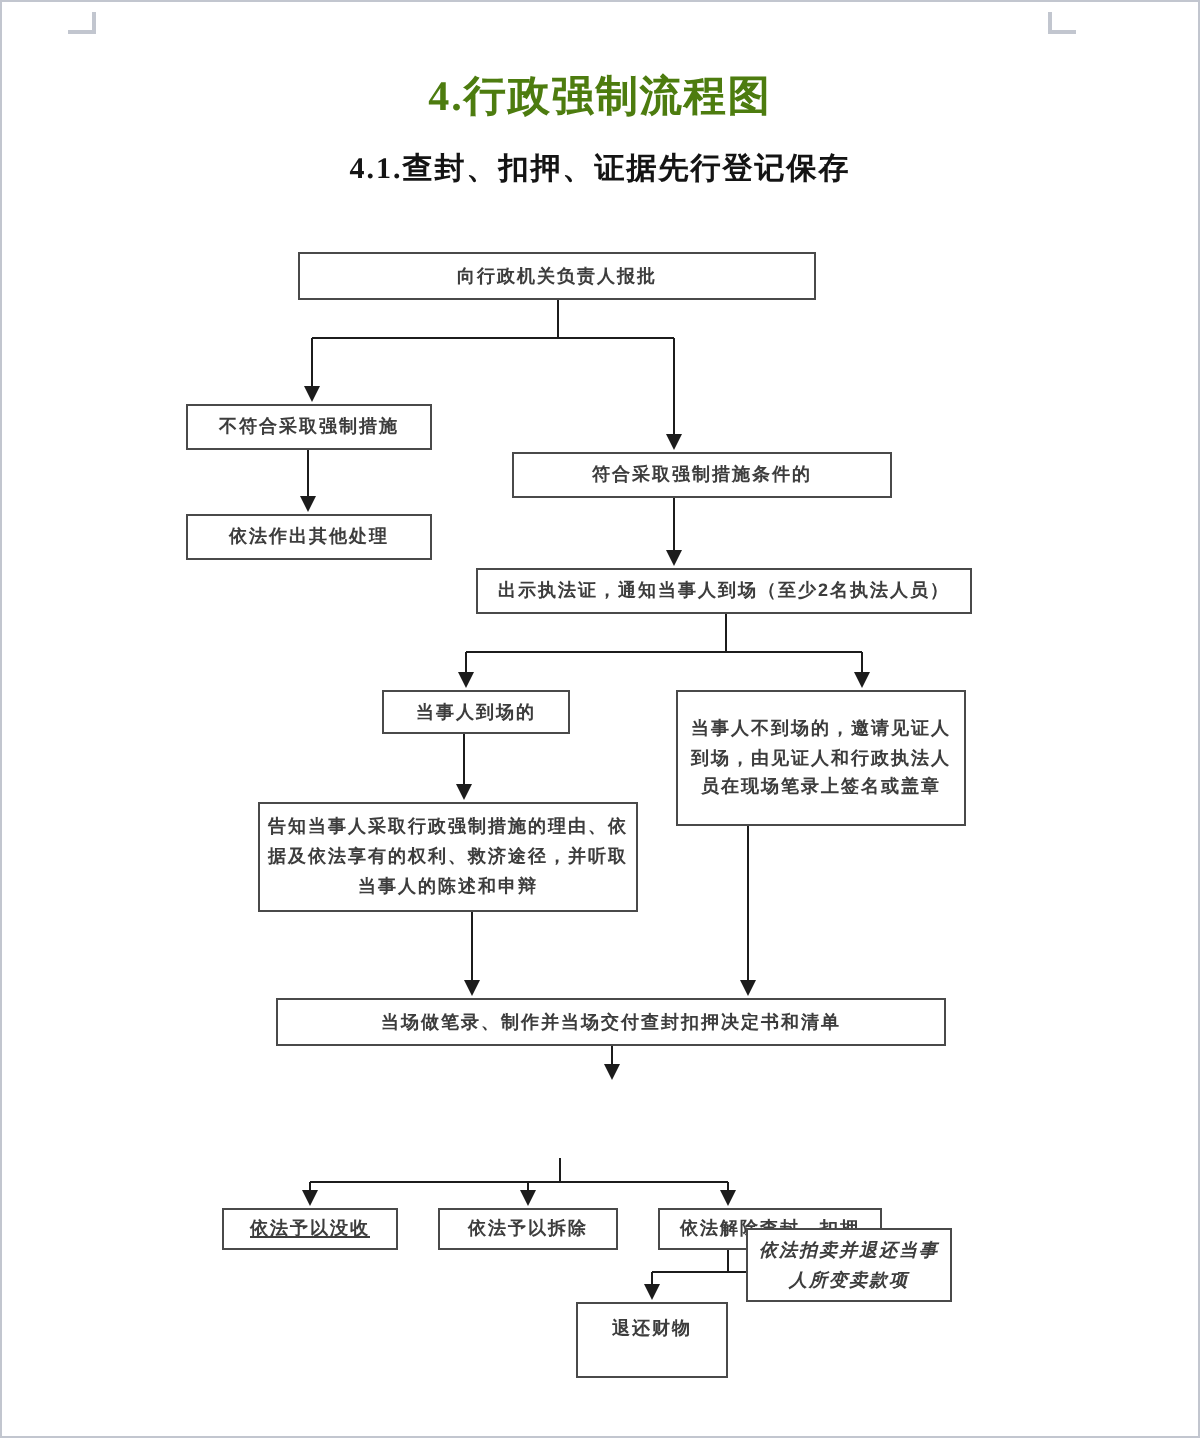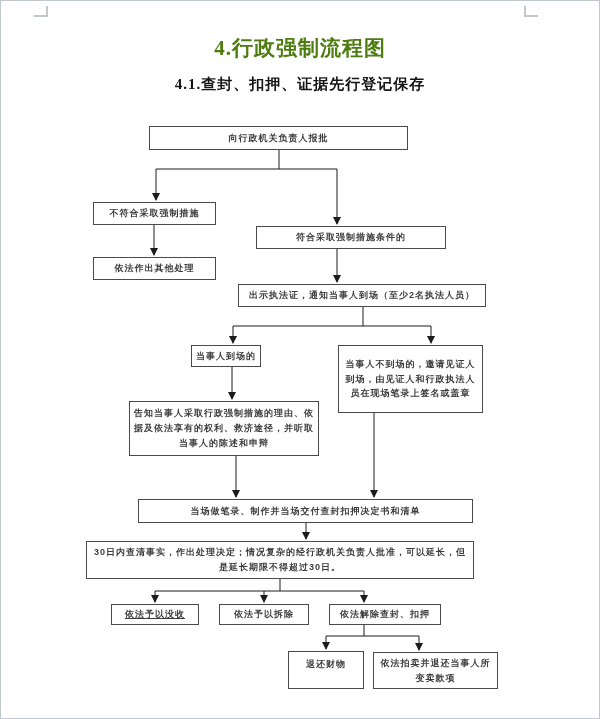--- a/index.html
+++ b/index.html
@@ -26,30 +26,30 @@
     display:flex;align-items:center;justify-content:center;
     text-align:center;font-size:9px;font-weight:bold;color:var(--text,#3d3d3d);
     letter-spacing:1px;line-height:1.65;padding:1px 4px;
   }
   
   .nA{left:148px;top:125px;width:259px;height:24px;}
   .nB{left:92px; top:201px;width:123px;height:23px;}
   .nC{left:92px; top:256px;width:123px;height:23px;}
   .nD{left:255px;top:225px;width:190px;height:23px;}
   .nE{left:237px;top:283px;width:248px;height:23px;}
-  .nF{left:190px;top:344px;width:70px; height:22px;}
+  .nF{left:190px;top:344px;width:94px; height:22px;}
   .nG{left:337px;top:344px;width:145px;height:68px;}
   .nH{left:128px;top:400px;width:190px;height:55px;}
   .nI{left:137px;top:498px;width:335px;height:24px;}
   .nJ{left:85px; top:540px;width:388px;height:38px;}
   .nK{left:110px;top:603px;width:88px; height:21px;text-decoration:underline;}
   .nL{left:218px;top:603px;width:90px; height:21px;}
   .nM{left:328px;top:603px;width:112px;height:21px;}
   .nN{left:287px;top:650px;width:76px; height:38px;align-items:flex-start;padding-top:5px;}
-  .nO{left:372px;top:651px;width:125px;height:37px;}
+  .nO{left:372px;top:613px;width:103px;height:37px;font-style:italic;}
   svg.flow{position:absolute;left:0;top:0;width:598px;height:717px;pointer-events:none;}
   svg.flow line{stroke:var(--arrow,#1c1c1c);stroke-width:1;}
 </style>
 </head>
 <body>
 
 <div class="page">
 
   <div class="corner-mark left"></div>
   <div class="corner-mark right"></div>
@@ -100,20 +100,19 @@
 
   <div class="node nB">不符合采取强制措施</div>
   <div class="node nA">向行政机关负责人报批</div>
   <div class="node nC">依法作出其他处理</div>
   <div class="node nD">符合采取强制措施条件的</div>
   <div class="node nE">出示执法证，通知当事人到场（至少2名执法人员）</div>
   <div class="node nF">当事人到场的</div>
   <div class="node nG">当事人不到场的，邀请见证人到场，由见证人和行政执法人员在现场笔录上签名或盖章</div>
   <div class="node nI">当场做笔录、制作并当场交付查封扣押决定书和清单</div>
   <div class="node nH">告知当事人采取行政强制措施的理由、依据及依法享有的权利、救济途径，并听取当事人的陈述和申辩</div>
-  <div class="node nJ">30日内查清事实，作出处理决定；情况复杂的经行政机关负责人批准，可以延长，但是延长期限不得超过30日。</div>
   <div class="node nK">依法予以没收</div>
   <div class="node nM">依法解除查封、扣押</div>
   <div class="node nL">依法予以拆除</div>
   <div class="node nN">退还财物</div>
   <div class="node nO">依法拍卖并退还当事人所变卖款项</div>
 
 </div>
 
 </body></html>

